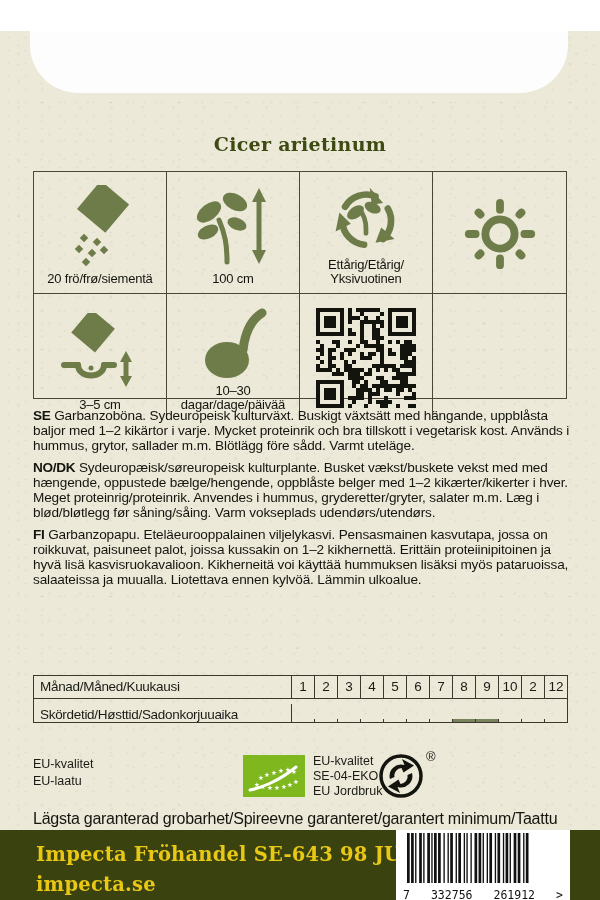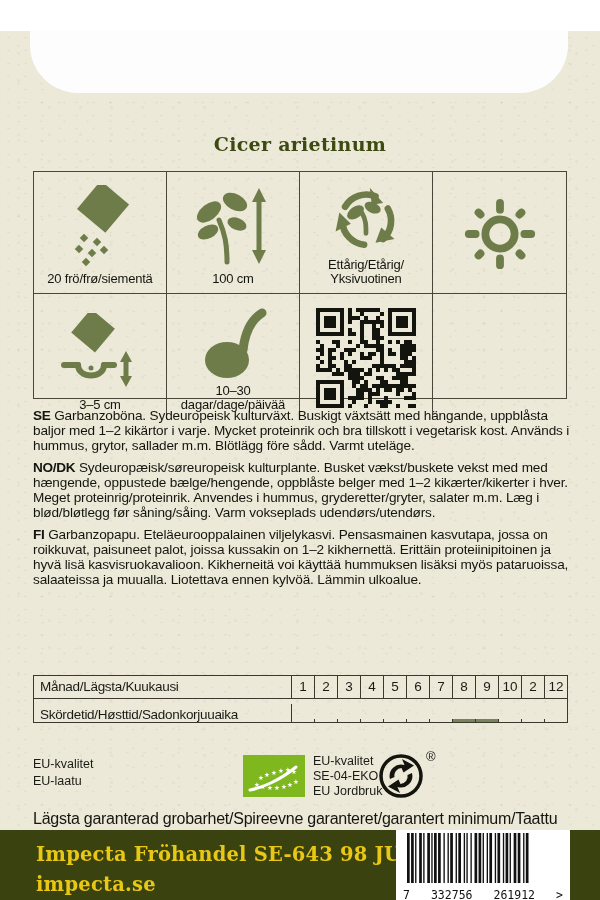--- a/index.html
+++ b/index.html
@@ -411,21 +411,21 @@
   </div>
 
   <div class="descriptions">
     <p><b>SE</b> <span>Garbanzoböna. Sydeuropeisk kulturväxt. Buskigt växtsätt med hängande, uppblåsta baljor med 1–2 kikärtor i varje. Mycket proteinrik och bra tillskott i vegetarisk kost. Används i hummus, grytor, sallader m.m. Blötlägg före sådd. Varmt uteläge.</span></p>
     <p><b>NO/DK</b> <span>Sydeuropæisk/søreuropeisk kulturplante. Busket vækst/buskete vekst med med hængende, oppustede bælge/hengende, oppblåste belger med 1–2 kikærter/kikerter i hver. Meget proteinrig/proteinrik. Anvendes i hummus, gryderetter/gryter, salater m.m. Læg i blød/bløtlegg før såning/såing. Varm vokseplads udendørs/utendørs.</span></p>
     <p><b>FI</b> <span>Garbanzopapu. Eteläeurooppalainen viljelykasvi. Pensasmainen kasvutapa, jossa on roikkuvat, paisuneet palot, joissa kussakin on 1–2 kikhernettä. Erittäin proteiinipitoinen ja hyvä lisä kasvisruokavalioon. Kikherneitä voi käyttää hummuksen lisäksi myös pataruoissa, salaateissa ja muualla. Liotettava ennen kylvöä. Lämmin ulkoalue.</span></p>
   </div>
 
   <div class="calendar">
     <div class="cal-row">
-      <div class="cal-label">Månad/Lägsta/Kuukausi</div>
+      <div class="cal-label">Månad/Måned/Kuukausi</div>
       <div class="cal-cell">1</div>
       <div class="cal-cell">2</div>
       <div class="cal-cell">3</div>
       <div class="cal-cell">4</div>
       <div class="cal-cell">5</div>
       <div class="cal-cell">6</div>
       <div class="cal-cell">7</div>
       <div class="cal-cell">8</div>
       <div class="cal-cell">9</div>
       <div class="cal-cell">10</div>

